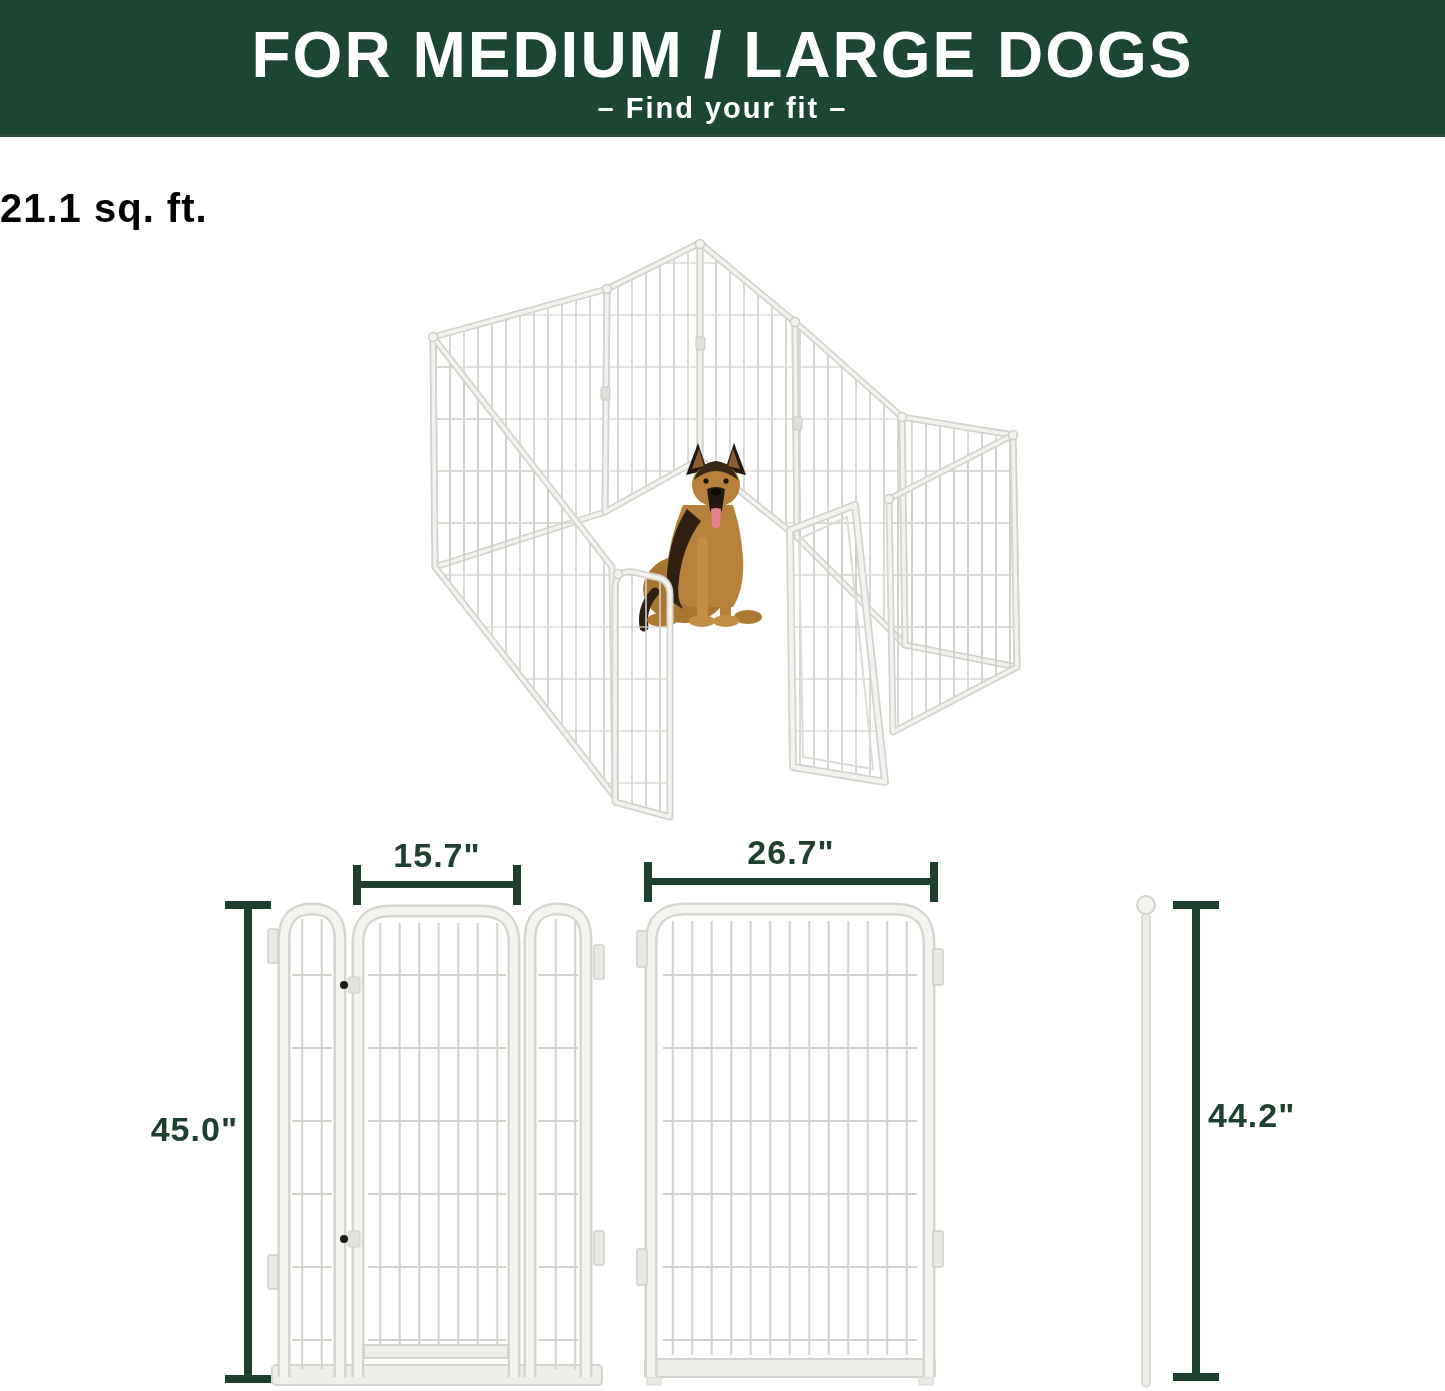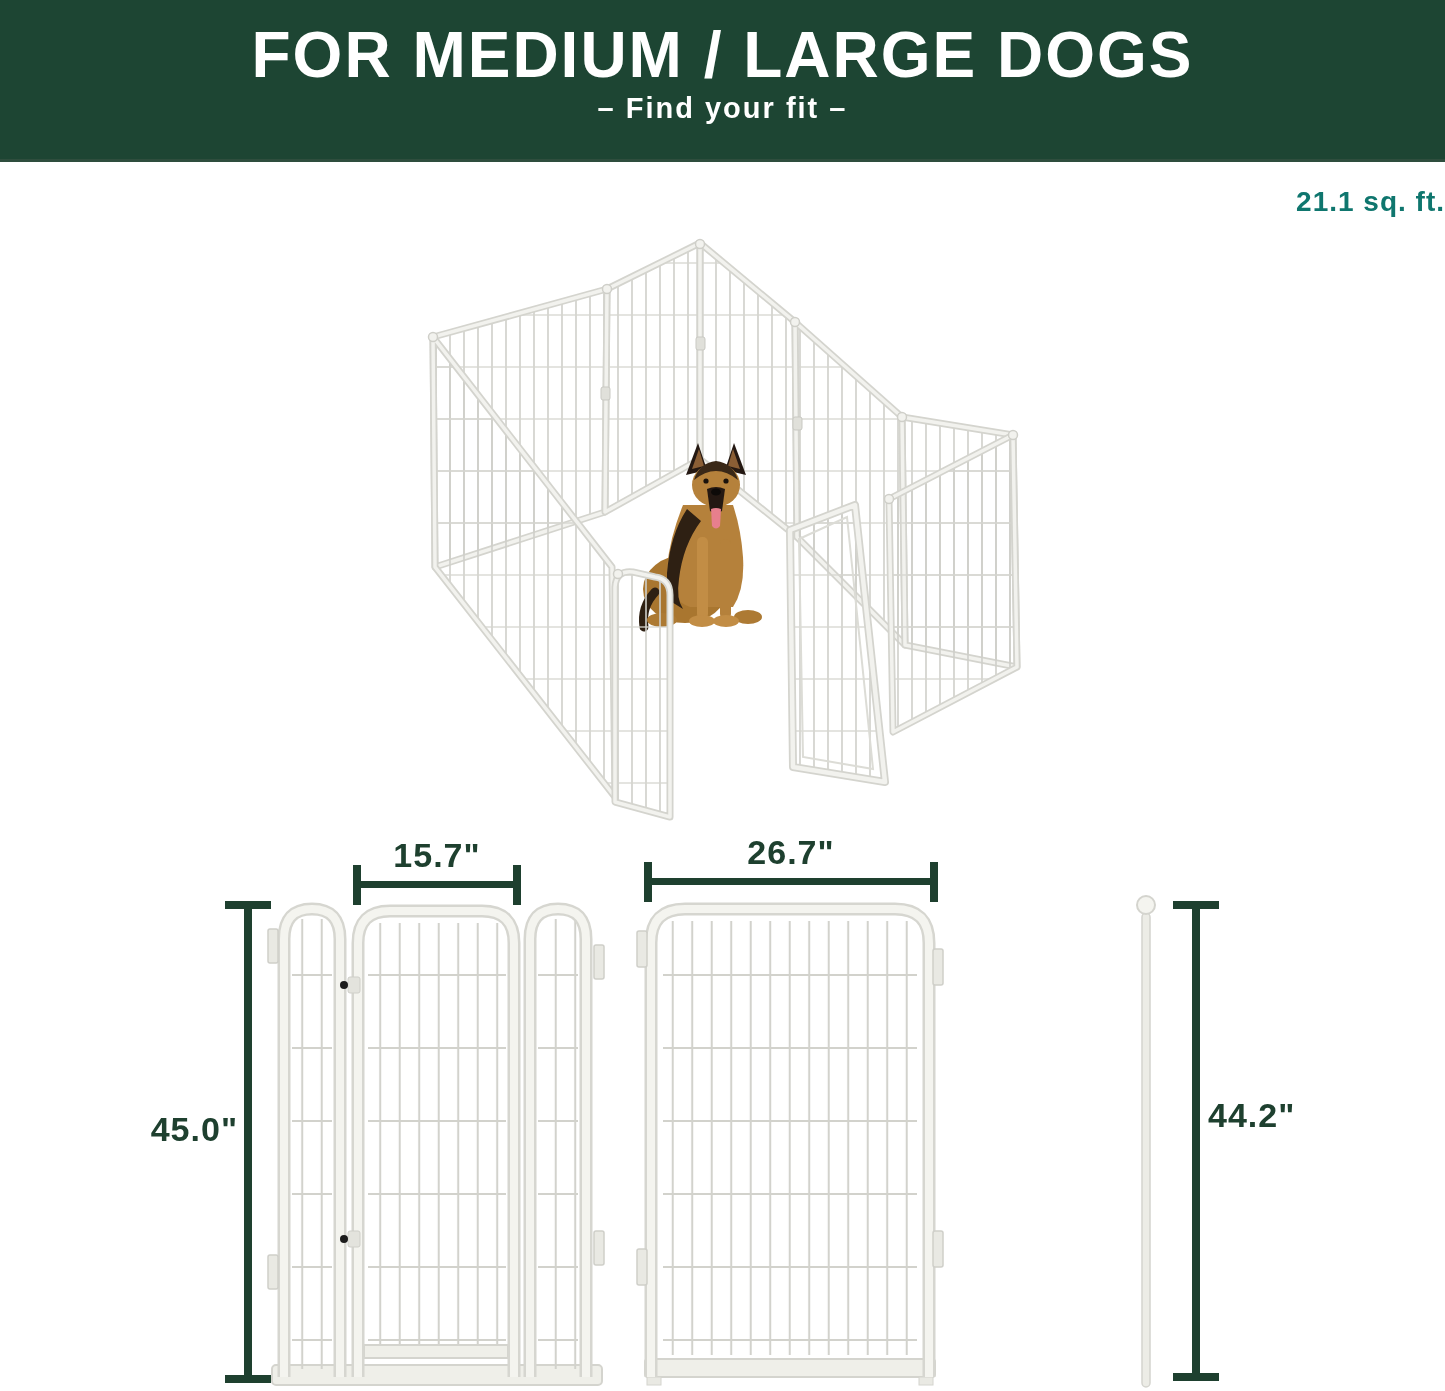--- a/index.html
+++ b/index.html
@@ -5,41 +5,41 @@
   html,body{margin:0;padding:0;background:#ffffff;}
   .page{
     position:relative;
     width:1445px;height:1391px;
     background:#ffffff;
     font-family:"Liberation Sans",sans-serif;
     overflow:hidden;
   }
   
   .header{
-    position:absolute;top:0;left:0;width:100%;height:162px;
+    position:absolute;top:0;left:0;width:100%;height:137px;
     background:#1d4533;
     border-bottom:3px solid #2e4d3d;
     text-align:center;color:#ffffff;
     box-sizing:border-box;
   }
   .header-title{
     padding-top:22px;
     font-size:64px;font-weight:700;letter-spacing:2px;
     line-height:1.05;
   }
   .header-subtitle{
     margin-top:3px;
     font-size:29px;font-weight:600;letter-spacing:2px;
   }
   
   .area-label{
     position:absolute;top:186px;left:0;width:100%;
-    text-align:right;
-    font-size:28px;font-weight:700;letter-spacing:1px;
-    color:#0f766e;
+    text-align:left;
+    font-size:40px;font-weight:700;letter-spacing:1px;
+    color:#000000;
   }
   
   .pen-figure{position:absolute;left:415px;top:237px;width:620px;height:590px;}
   
   .dims-figure{position:absolute;left:0;top:831px;width:1445px;height:560px;}
   .dim-label{
     position:absolute;
     font-size:34px;font-weight:700;letter-spacing:1px;
     color:#1e402f;white-space:nowrap;
   }

